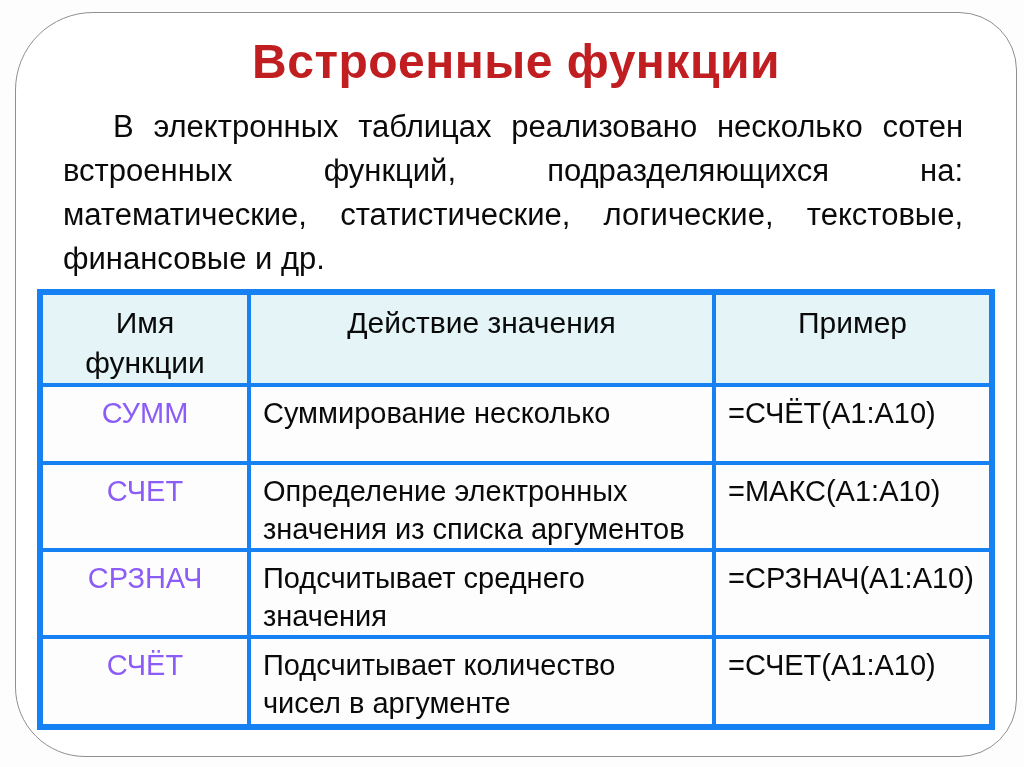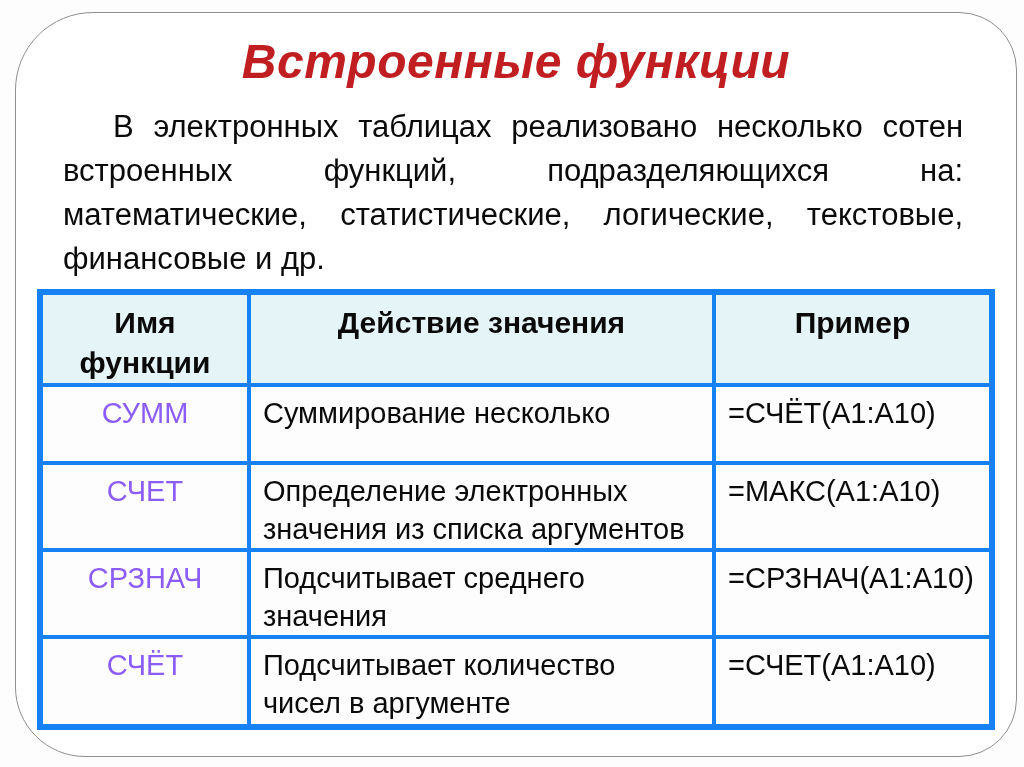--- a/index.html
+++ b/index.html
@@ -20,21 +20,20 @@
     padding-top: 20px;
     overflow: hidden;
   }
   .slide-title {
     text-align: center;
     font-size: 48px;
     line-height: 58px;
     font-weight: bold;
     color: #c11e21;
     letter-spacing: 0.5px;
-    font-style: italic;
   }
   .intro {
     margin: 14px 53px 0 47px;
     font-size: 31px;
     line-height: 44px;
     color: #0a0a0a;
     text-align: justify;
     text-indent: 50px;
   }
   table.fn-table {
@@ -43,21 +42,21 @@
     border-collapse: collapse;
     table-layout: fixed;
     border: 6px solid #1581f2;
   }
   .fn-table th, .fn-table td {
     border: 4px solid #1581f2;
     vertical-align: top;
   }
   .fn-table th {
     background: #e4f4f7;
-    font-weight: bold;
+    font-weight: normal;
     font-size: 30px;
     line-height: 40px;
     text-align: center;
     padding: 8px 14px 0 14px;
     color: #0a0a0a;
   }
   .fn-table td {
     background: #fdfdfd;
     font-size: 29px;
     line-height: 38px;

